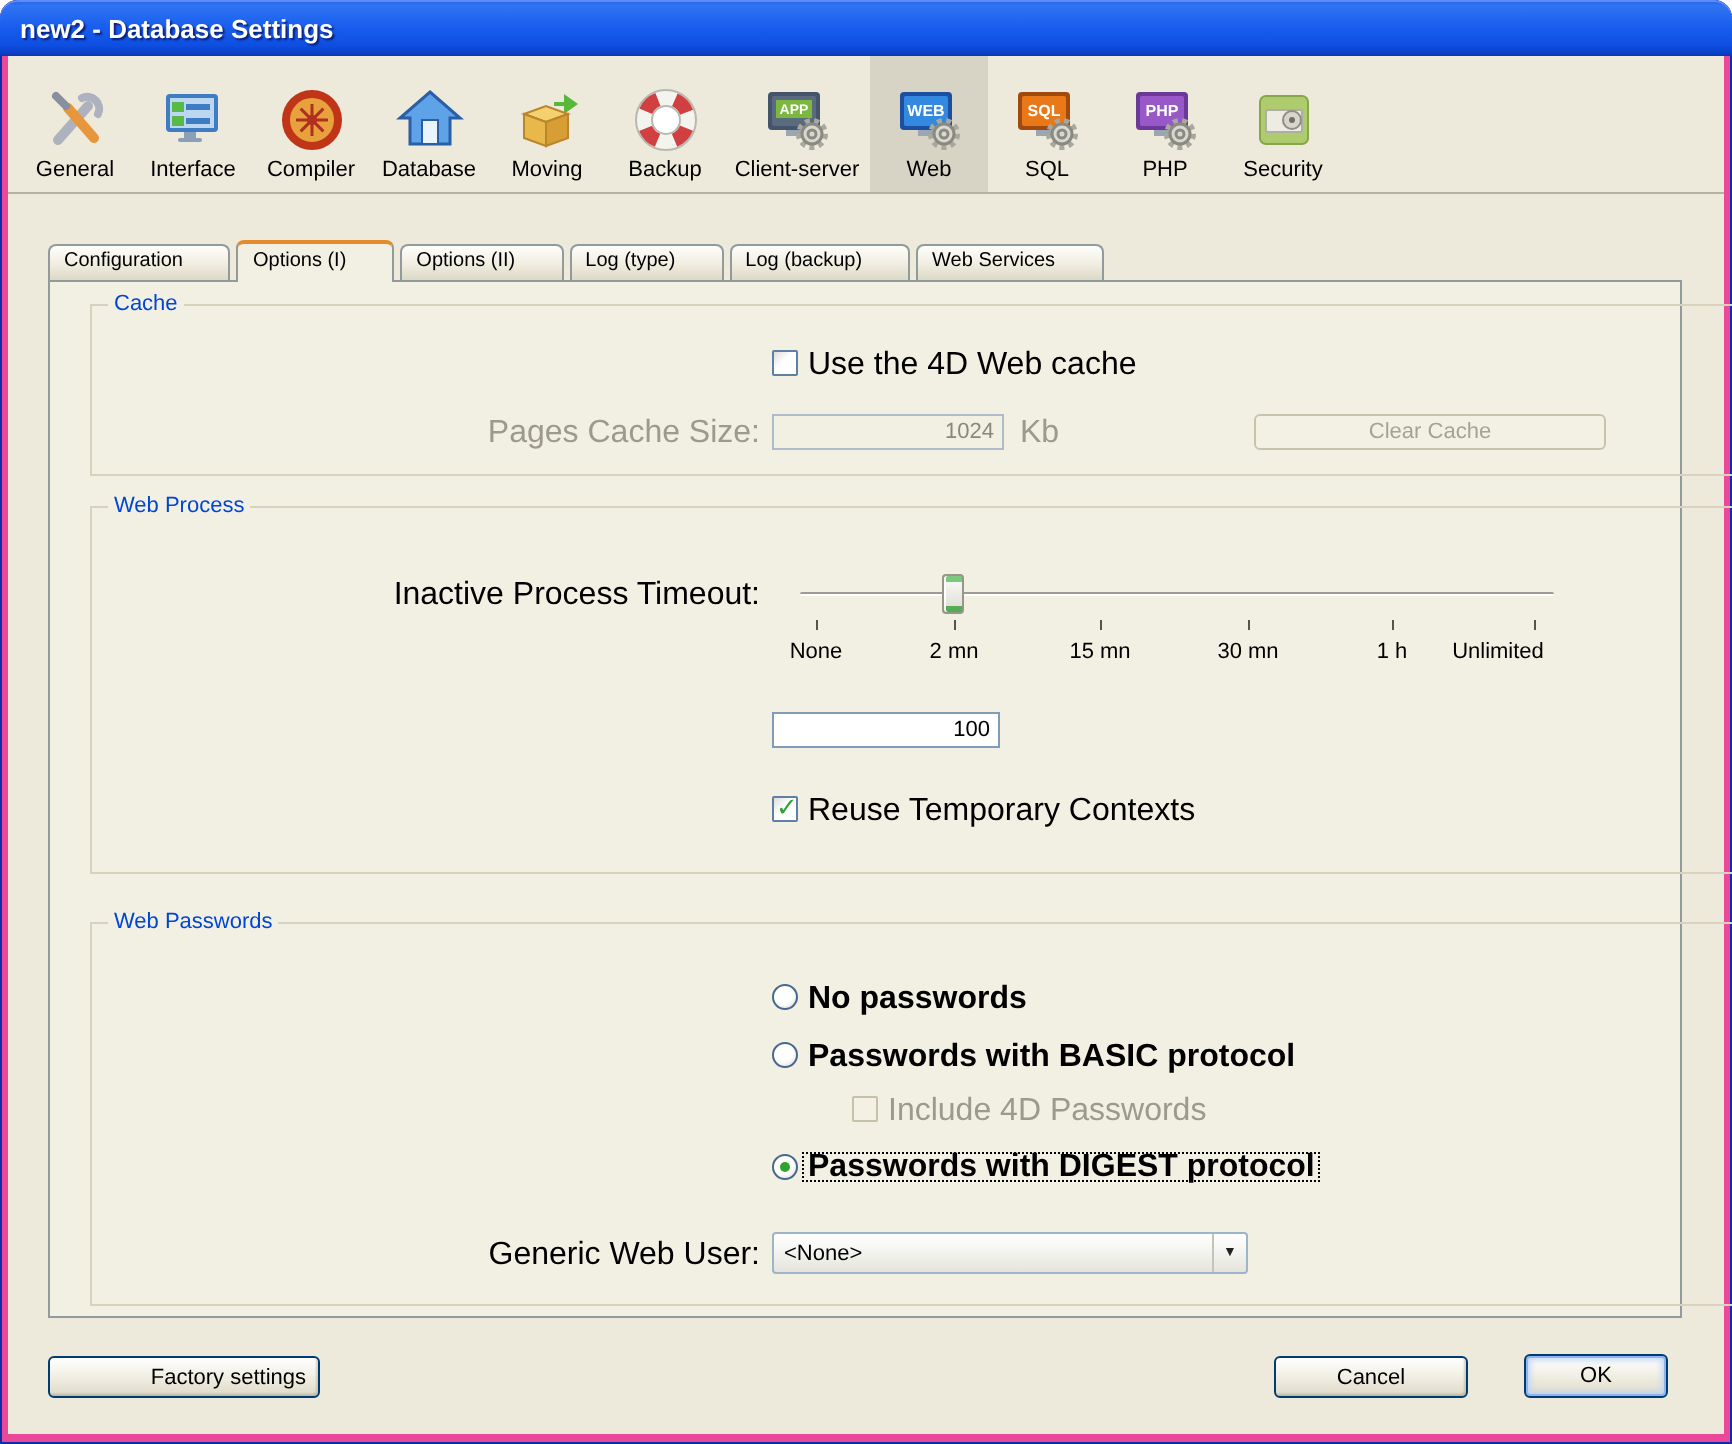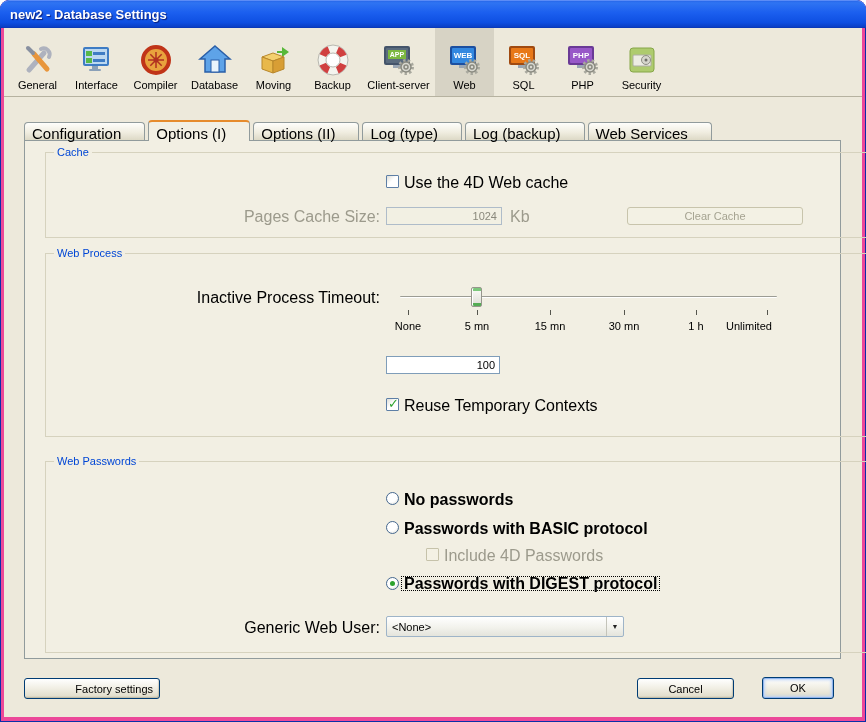--- a/index.html
+++ b/index.html
@@ -43,21 +43,21 @@
   .tb-label{font-size:11px;color:#000;white-space:nowrap;}
   
   .tabs{
     position:absolute;left:20px;top:91px;height:21px;
     display:flex;align-items:flex-end;z-index:3;
   }
   .tab{
     height:18px;padding:2px 23px 0 7px;margin-right:3px;
     border:1px solid #919B9C;border-bottom:none;border-radius:4px 4px 0 0;
     background:linear-gradient(180deg,#FEFEFB,#F0EDE0 55%,#DDD9C6);
-    font-size:15px;white-space:nowrap;cursor:default;
+    font-size:10px;white-space:nowrap;cursor:default;
   }
   .tab.selected{
     height:21px;padding-top:3px;margin-bottom:-1px;
     border-top:2px solid #E68B2C;
     background:#F2EFE3;position:relative;z-index:4;
   }
   .panel{
     position:absolute;left:20px;top:112px;width:817px;height:519px;
     border:1px solid #919B9C;background:#F2EFE3;z-index:2;
   }
@@ -348,21 +348,21 @@
         <div class="slider-thumb" style="left:425px;top:33px;"></div>
 
         <span class="tick" style="left:362px;top:56px;"></span>
         <span class="tick" style="left:431px;top:56px;"></span>
         <span class="tick" style="left:504px;top:56px;"></span>
         <span class="tick" style="left:578px;top:56px;"></span>
         <span class="tick" style="left:650px;top:56px;"></span>
         <span class="tick" style="left:721px;top:56px;"></span>
 
         <span class="tick-label" style="left:327px;top:66px;">None</span>
-        <span class="tick-label" style="left:396px;top:66px;">5 mn</span>
+        <span class="tick-label" style="left:396px;top:66px;">2 mn</span>
         <span class="tick-label" style="left:469px;top:66px;">15 mn</span>
         <span class="tick-label" style="left:543px;top:66px;">30 mn</span>
         <span class="tick-label" style="left:615px;top:66px;">1 h</span>
         <span class="tick-label" style="left:668px;top:66px;">Unlimited</span>
 
         <input class="txt" style="left: 340px; top: 102px; width: 114px;" value="100">
 
         <span class="cb checked" style="left:340px;top:144px;"></span>
         <span class="lbl" style="left:358px;top:145px;">Reuse Temporary Contexts</span>
       </div>

